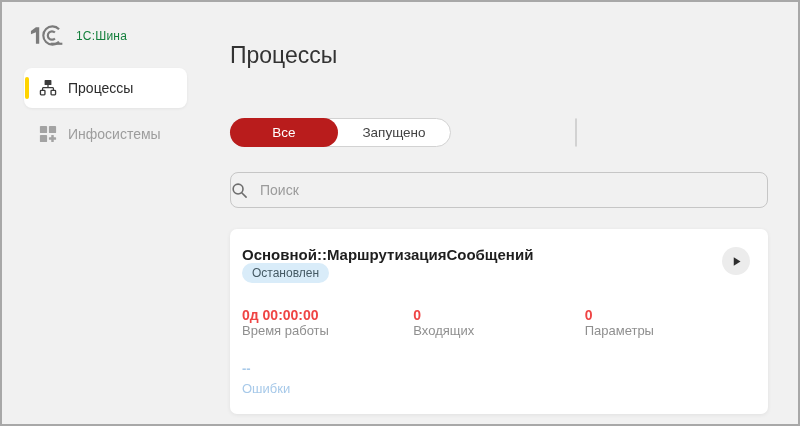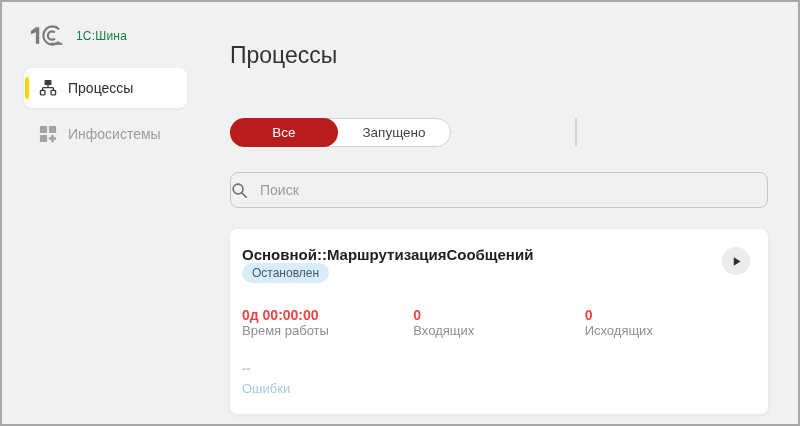--- a/index.html
+++ b/index.html
@@ -204,21 +204,21 @@
       <div class="stat">
         <div class="stat-value">0д 00:00:00</div>
         <div class="stat-label">Время работы</div>
       </div>
       <div class="stat">
         <div class="stat-value">0</div>
         <div class="stat-label">Входящих</div>
       </div>
       <div class="stat">
         <div class="stat-value">0</div>
-        <div class="stat-label">Исходящих</div>
+        <div class="stat-label">Параметры</div>
       </div>
     </div>
 
     <div class="errors">
       <div class="err-value">--</div>
       <a class="err-label">Ошибки</a>
     </div>
   </section>
 
 </div>

